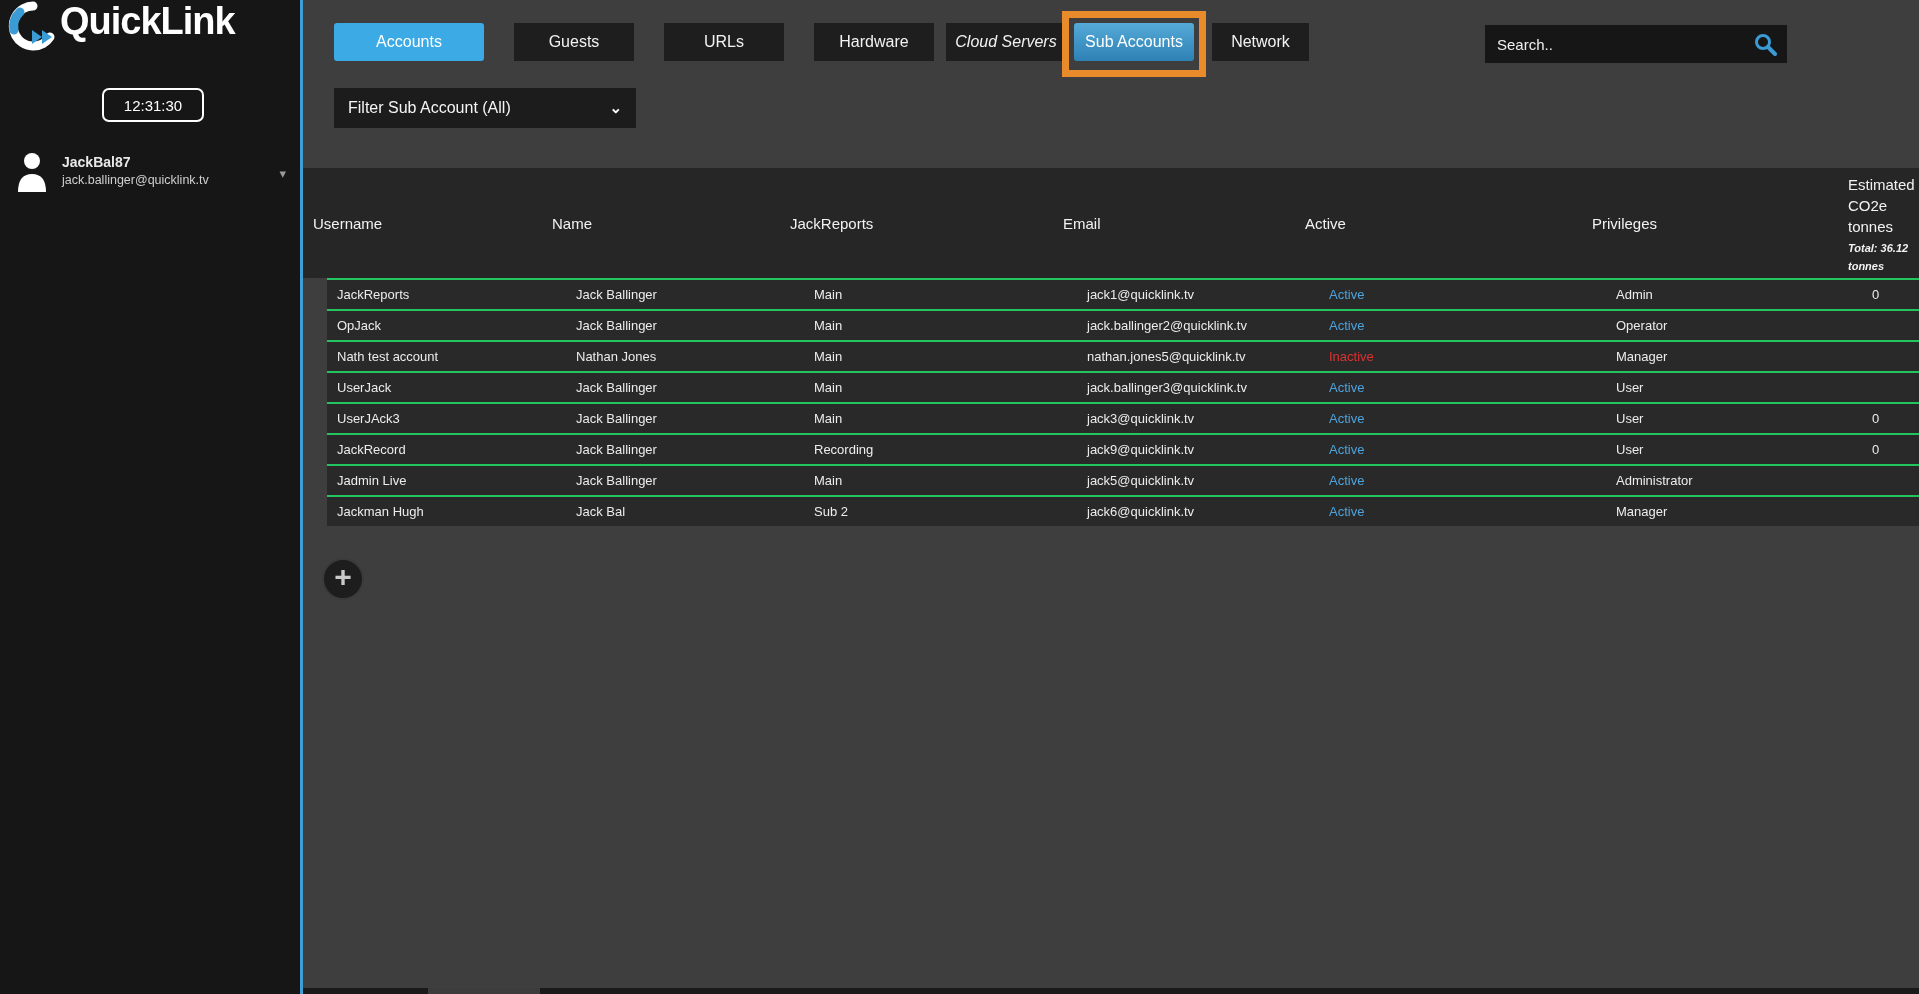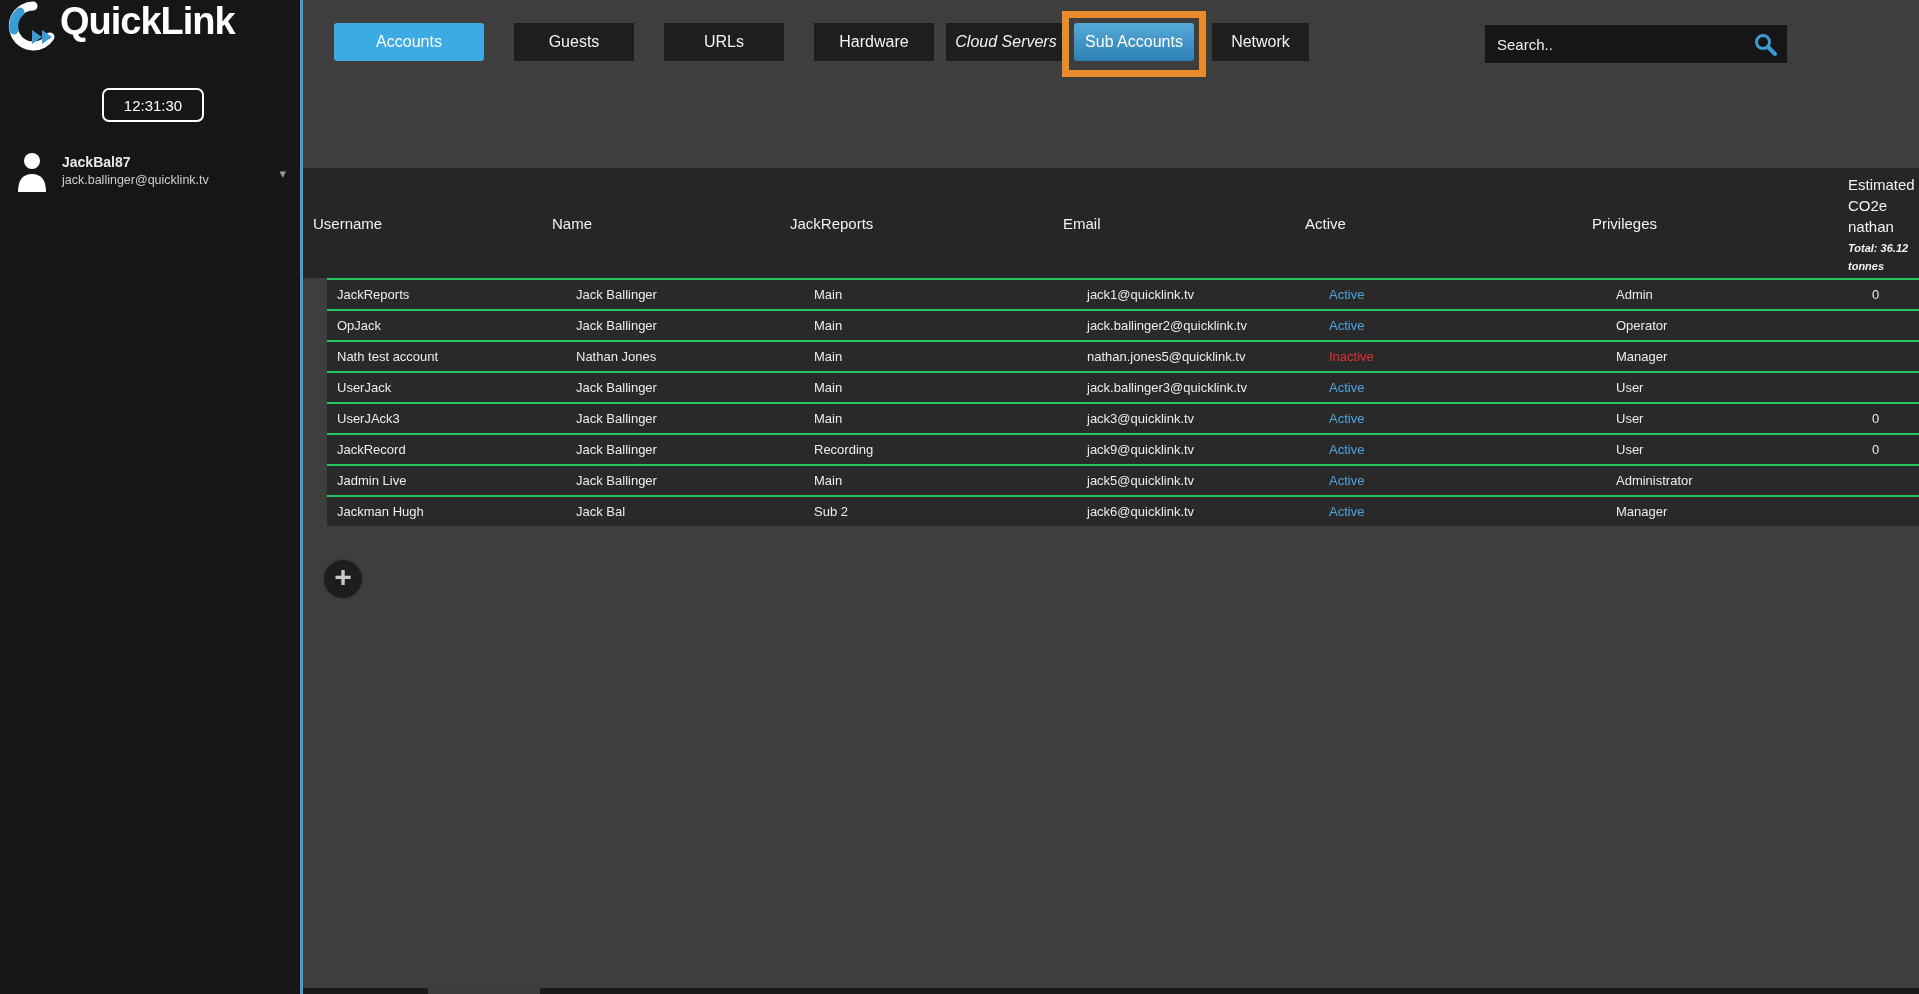--- a/index.html
+++ b/index.html
@@ -115,31 +115,35 @@
   <div class="highlight-box"></div>
 
   <div class="search">
     <input type="text" placeholder="Search.." style="">
     <svg class="search-icon" viewBox="0 0 24 24">
       <circle cx="10" cy="10" r="6.5" fill="none" stroke="#3a9bd5" stroke-width="3"></circle>
       <line x1="15" y1="15" x2="22" y2="22" stroke="#3a9bd5" stroke-width="4" stroke-linecap="round"></line>
     </svg>
   </div>
 
+  <div class="filter">
+    <span class="filter-label">Filter Sub Account (All)</span>
+    <span class="filter-chevron">⌄</span>
+  </div>
 
   <div class="table">
     <div class="thead">
       <div>Username</div>
       <div>Name</div>
       <div>JackReports</div>
       <div>Email</div>
       <div>Active</div>
       <div>Privileges</div>
       <div class="th-co2">
-        <div>Estimated CO2e nathan</div>
+        <div>Estimated CO2e tonnes</div>
         <div class="th-co2-total">Total: 36.12 tonnes</div>
       </div>
     </div>
     <div class="tbody">
     <div class="row">
       <div>JackReports</div>
       <div>Jack Ballinger</div>
       <div>Main</div>
       <div>jack1@quicklink.tv</div>
       <div class="st-active">Active</div>

